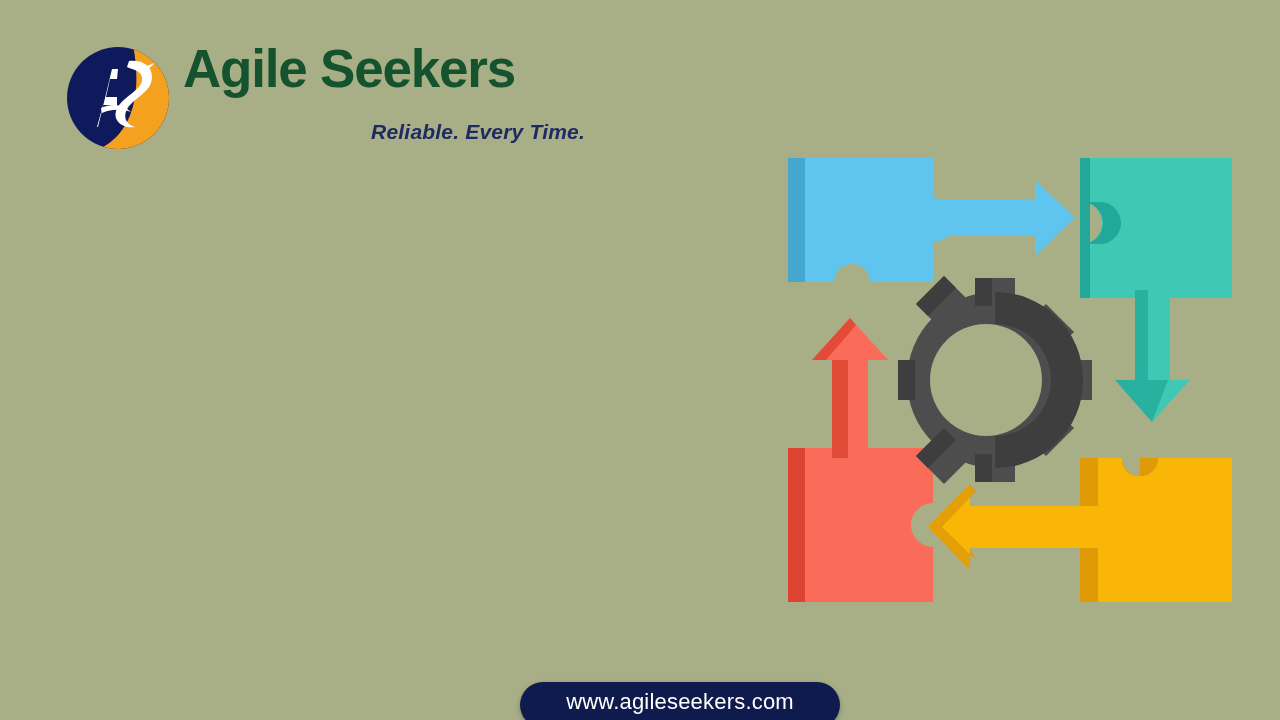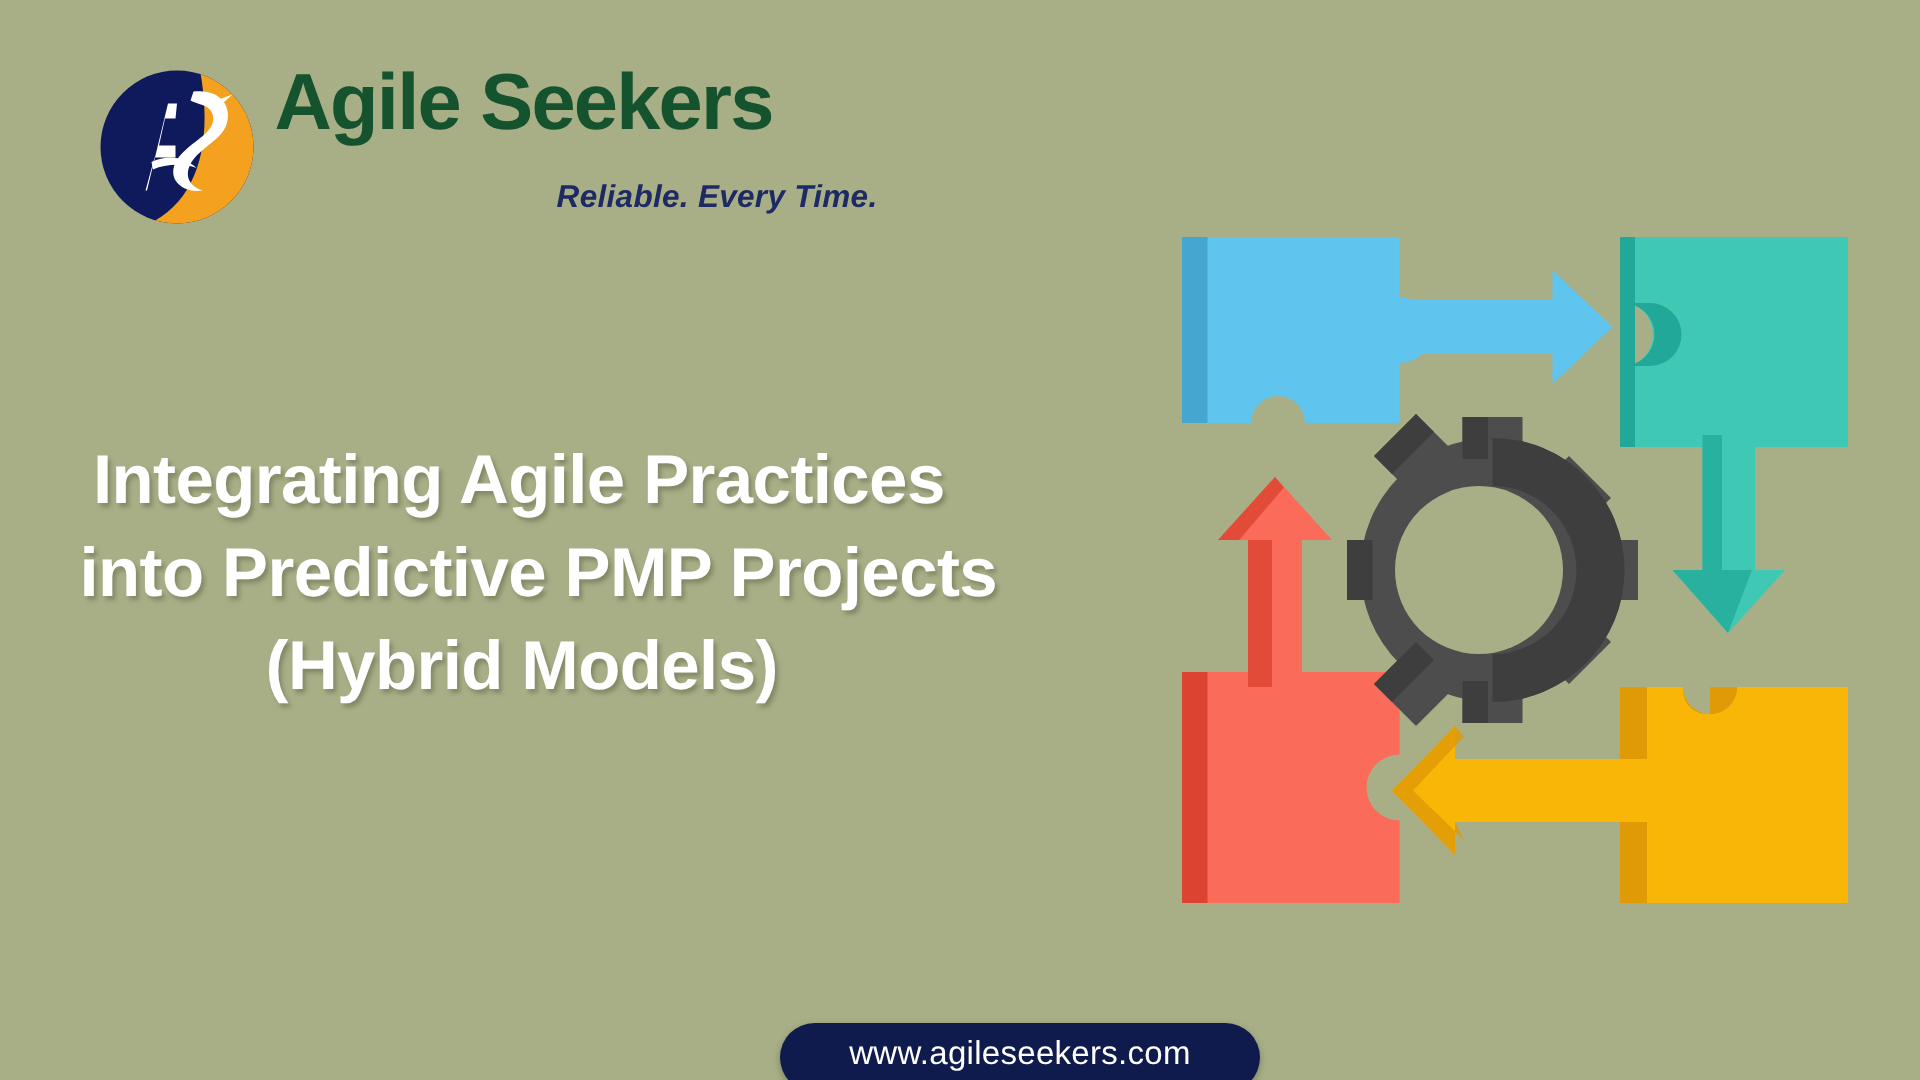--- a/index.html
+++ b/index.html
@@ -145,25 +145,20 @@
                  C 67 24 64 23 62 22 Z" fill="#ffffff"></path>
         <circle cx="76" cy="23" r="3.6" fill="#ffffff"></circle>
         <path d="M 79 22 L 90 18 L 80 27 Z" fill="#ffffff"></path>
       </svg>
     </div>
 
     <div id="logo-wordmark">Agile Seekers</div>
     <div id="logo-tagline">Reliable. Every Time.</div>
   </div>
 
-  <div id="title">
-    <span class="tline l1">Integrating Agile Practices</span>
-    <span class="tline l2">into Predictive PMP Projects</span>
-    <span class="tline l3">(Hybrid Models)</span>
-  </div>
 
   <div id="graphic">
     <svg viewBox="0 0 480 480" width="480" height="480" aria-hidden="true">
 
       <g>
         <path d="M 18 18 L 163 18 L 163 58 A 22 22 0 0 1 163 102 L 163 142 L 100 142
                  A 18 18 0 0 0 64 142 L 18 142 Z" fill="#5fc4ee"></path>
         <rect x="18" y="18" width="17" height="124" fill="#45a6cf"></rect>
 
         <path d="M 146 60 L 265 60 L 265 40 L 305 78 L 265 116 L 265 96 L 146 96 Z" fill="#5fc4ee"></path>

